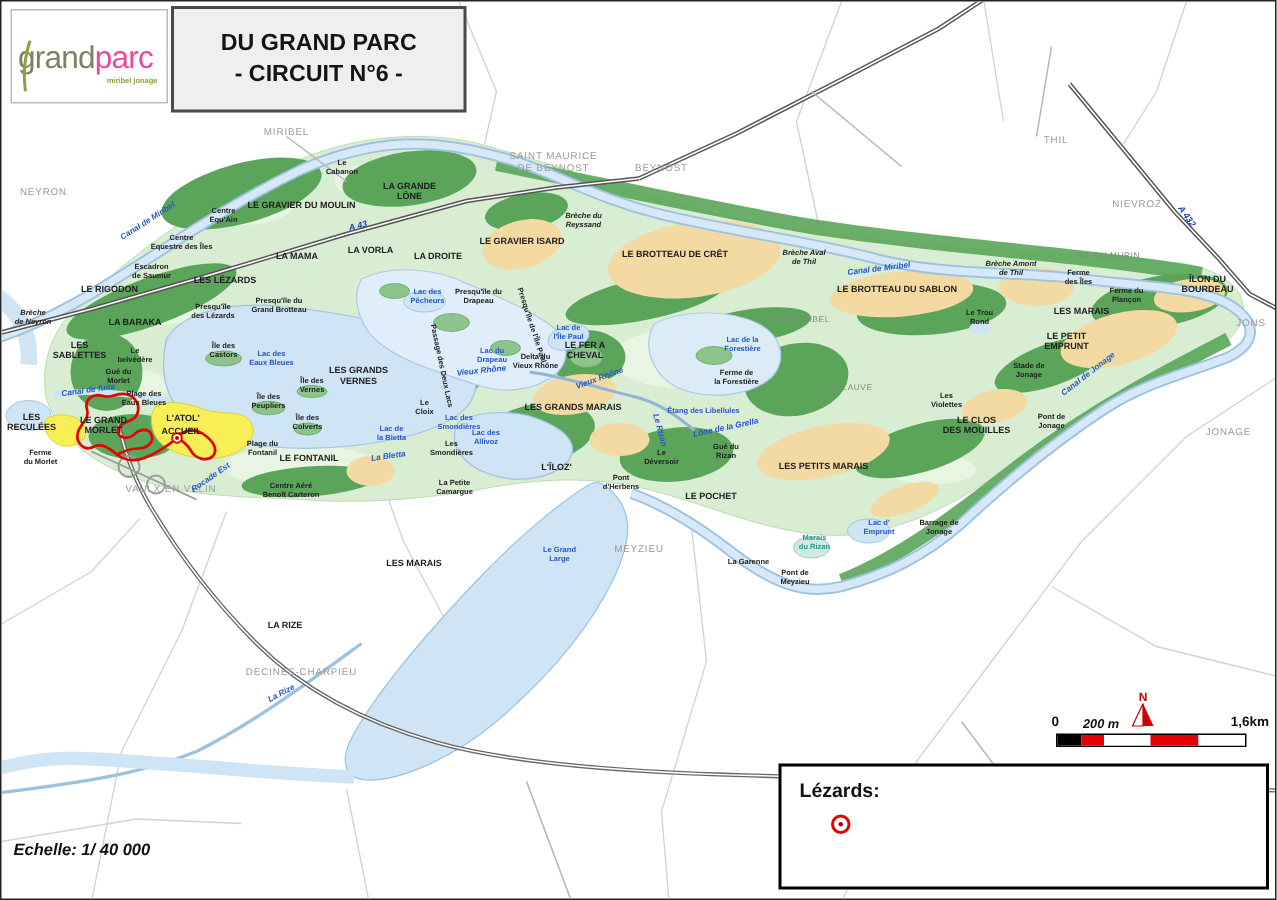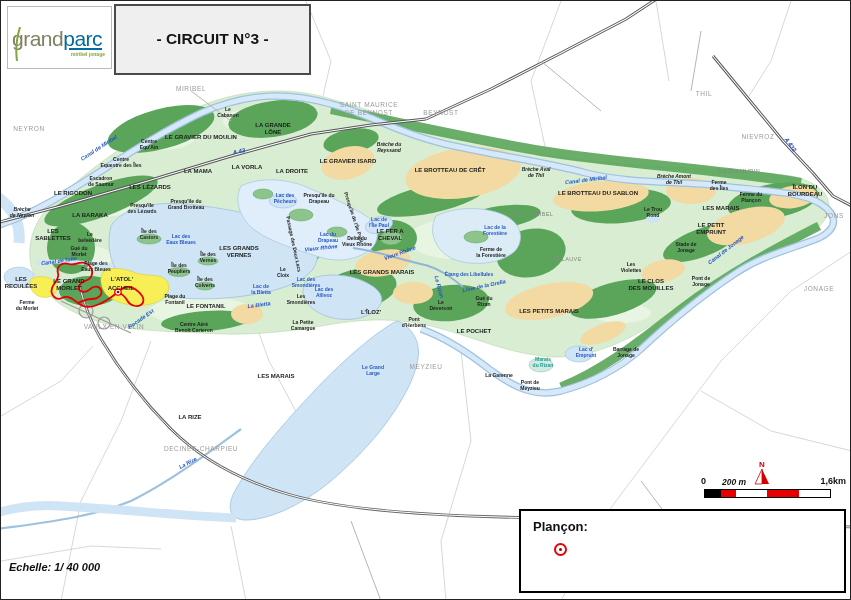--- a/index.html
+++ b/index.html
@@ -2,21 +2,21 @@
 <html style="--red: #e60000;"><head>
 <meta charset="utf-8">
 <style>
   html,body{margin:0;padding:0;background:#888;font-family:"Liberation Sans",sans-serif;}
   .stage{position:relative;width:851px;height:600px;background:#ffffff;overflow:hidden;border:1px solid #222;box-sizing:border-box;margin:0 auto;}
   svg{position:absolute;left:0;top:0;}
   
   .logo-box{position:absolute;left:6px;top:5px;width:103px;height:61px;background:#fff;border:1px solid #bbb;z-index:30;}
   .logo-row{position:absolute;left:4px;top:20px;white-space:nowrap;}
   .logo-grand{font-size:21px;color:#7e815f;letter-spacing:-0.5px;}
-  .logo-parc{font-size:21px;color:#0369a1;letter-spacing:-0.5px;text-decoration:underline;}
+  .logo-parc{font-size:21px;color:#ec4899;letter-spacing:-0.5px;}
   .logo-leaf{display:inline-block;vertical-align:-4px;margin:0 1px;}
   .logo-sub{position:absolute;right:6px;top:44px;font-size:5px;color:#84a43c;font-weight:bold;}
   .title-box{position:absolute;left:113px;top:3px;width:193px;height:67px;background:#efefef;border:2px solid #4a4a4a;z-index:30;
              display:flex;flex-direction:column;justify-content:center;text-align:center;}
   .title-line{font-size:15.5px;font-weight:bold;color:#141414;line-height:1.35;}
   
   .footer{position:absolute;left:8px;top:559px;z-index:30;}
   .footer div{font-size:11px;font-weight:bold;font-style:italic;color:#111;line-height:1.35;}
   
   .scalebar{position:absolute;left:693px;top:458px;width:152px;height:44px;z-index:30;}
@@ -377,21 +377,22 @@
 
   <div class="logo-box">
     <div class="logo-row">
       <span class="logo-grand">grand</span><svg class="logo-leaf" width="8" height="34" viewBox="0 0 8 34">
           <path d="M4,34 C2,20 4,10 7,0" stroke="#84a43c" stroke-width="2" fill="none"></path>
         </svg><span class="logo-parc">parc</span>
     </div>
     <div class="logo-sub">miribel jonage</div>
   </div>
   <div class="title-box">
-    <div class="title-line">- CIRCUIT N°3 -</div>
+    <div class="title-line">DU GRAND PARC</div>
+    <div class="title-line">- CIRCUIT N°6 -</div>
   </div>
 
   <div class="scalebar">
     <svg class="north-svg" width="24" height="27" viewBox="0 0 24 27">
       <text x="12" y="8" text-anchor="middle" font-size="8" font-weight="bold" fill="#d00000" font-family="Liberation Sans, sans-serif">N</text>
       <polygon points="12,10 5,25 12,25" fill="#ffffff" stroke="#d00000" stroke-width="0.8"></polygon>
       <polygon points="12,10 19,25 12,25" fill="#d00000"></polygon>
     </svg>
     <span class="sb-num sb-0">0</span>
     <span class="sb-num sb-400">200 m</span>
@@ -399,21 +400,21 @@
     <div class="sb-bar">
       <div class="sb-seg" style="width:15.6px;background:#000"></div>
       <div class="sb-seg" style="width:15.6px;background:#e60000"></div>
       <div class="sb-seg" style="width:31.3px;background:#fff"></div>
       <div class="sb-seg" style="width:31.3px;background:#e60000"></div>
       <div class="sb-seg" style="width:31.2px;background:#fff"></div>
     </div>
   </div>
 
   <div class="legend">
-    <div class="legend-title">Plançon:</div>
+    <div class="legend-title">Lézards:</div>
     <div class="legend-row">
       <div class="legend-sym">
           <span class="start-ring">
             <i></i>
           </span>
         </div>
     </div>
   </div>
 
   <div class="footer">

